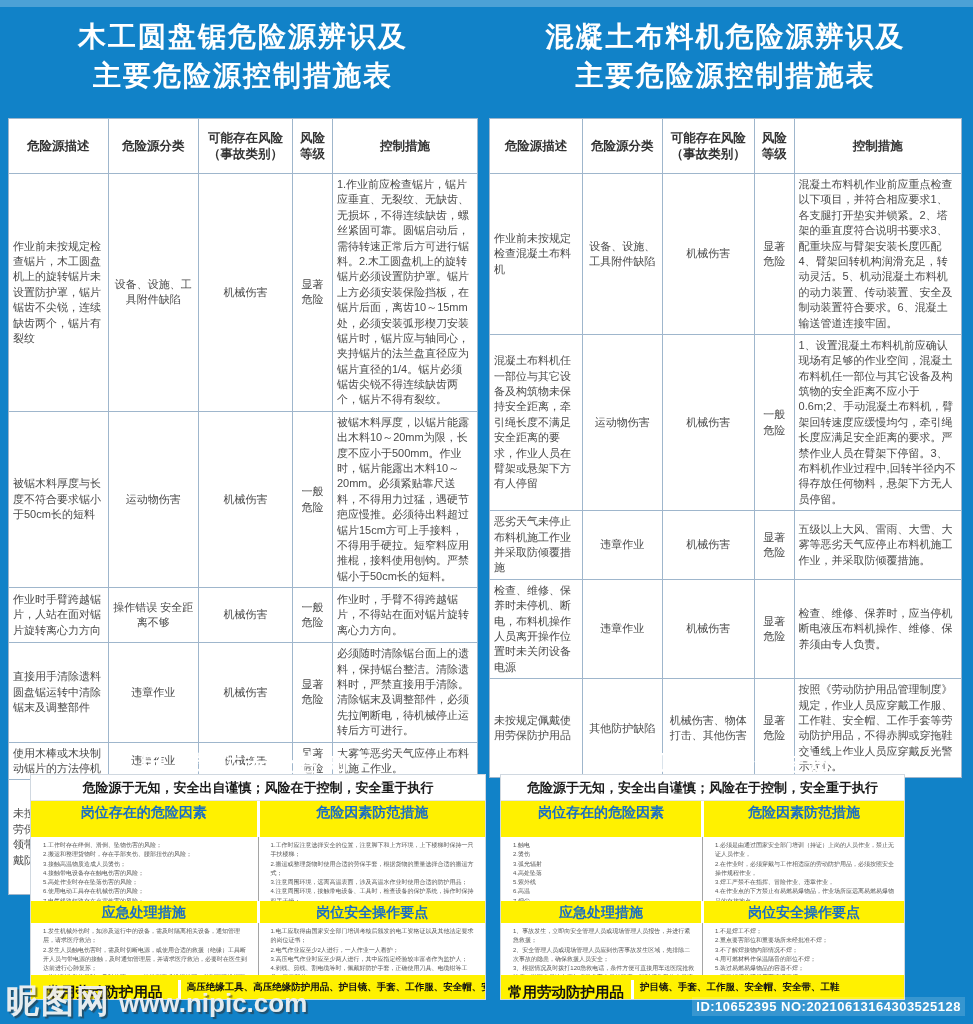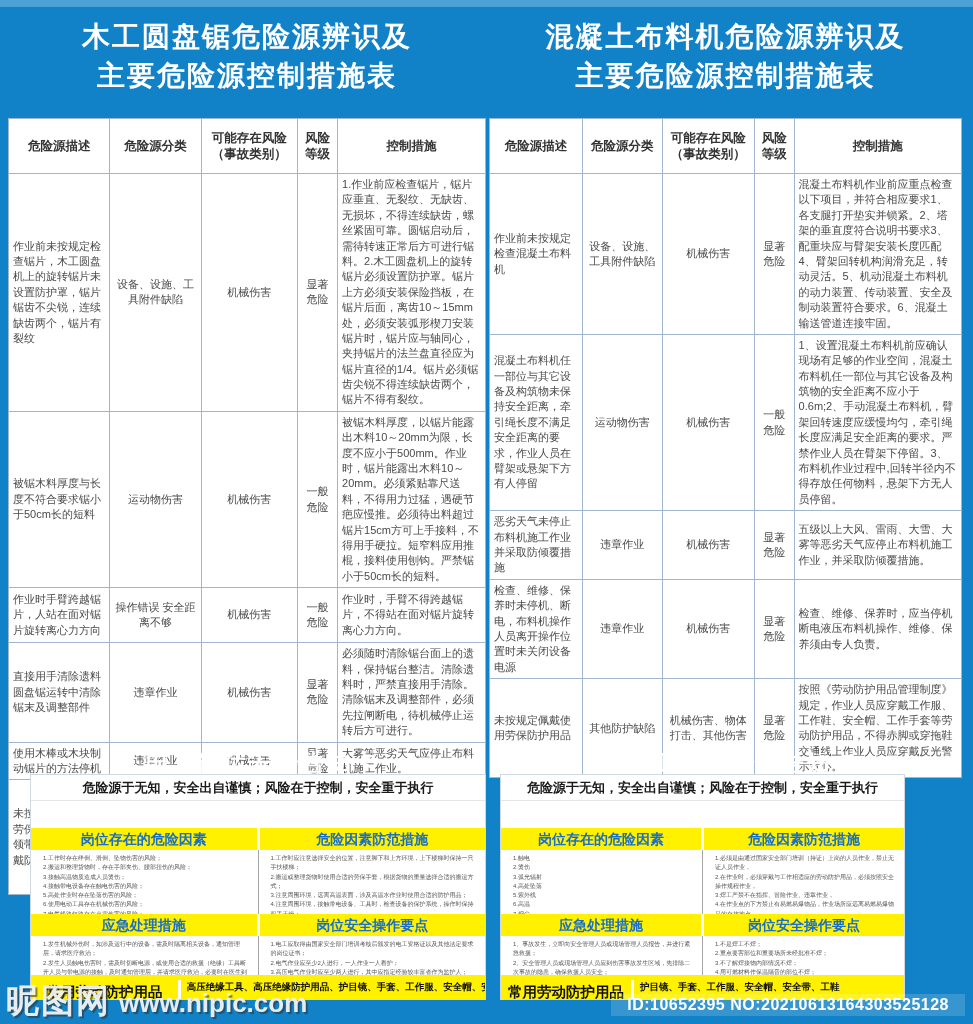--- a/index.html
+++ b/index.html
@@ -1,20 +1,20 @@
 <!DOCTYPE html>
 <html><head>
 <meta charset="utf-8">
 <style>
   html,body{margin:0;padding:0;background:#0d6eb0;}
   .poster{position:relative;width:973px;height:1024px;background:#1182C8;overflow:hidden;
           font-family:"Liberation Sans","DejaVu Sans",sans-serif;}
   .top-strip{position:absolute;top:0;left:0;right:0;height:7px;background:rgba(255,255,255,.25);}
   .panel{position:absolute;top:0;height:100%;}
-  #panel-left{left:8px;width:470px;padding-left:8px;}
+  #panel-left{left:8px;width:470px;}
   #panel-right{left:489px;width:473px;}
   .panel-title{position:absolute;top:18px;left:0;width:100%;margin:0;text-align:center;
                color:#fff;font-weight:bold;font-size:28px;line-height:1.38;letter-spacing:2px;}
   .panel-title .t-line{display:block;}
   .hazard-table{position:absolute;top:118px;left:0;width:100%;border-collapse:collapse;
                 table-layout:fixed;background:#fff;}
   .hazard-table th,.hazard-table td{border:1px solid #9FB6CC;vertical-align:middle;}
   .hazard-table th{font-size:12.5px;color:#333;font-weight:bold;height:50px;padding:2px;line-height:1.3;}
   .hazard-table td{font-size:11px;color:#4a4a4a;padding:3px 4px;line-height:1.4;}
   .c-desc{text-align:left;}
@@ -30,21 +30,21 @@
   .t1 tbody .r3{height:52px}.t1 tbody .r4{height:70px}.t1 tbody .r5{height:63px}
   .card-title{position:absolute;top:732px;left:0;width:100%;margin:16px;text-align:center;
               color:#fff;font-weight:bold;font-size:23px;letter-spacing:3px;}
   .card{position:absolute;top:774px;height:226px;background:#fff;border:1px solid #d0d8e0;
         display:flex;flex-direction:column;overflow:hidden;box-sizing:border-box;}
   #panel-left .card{left:22px;width:456px;}
   #panel-right .card{left:11px;width:405px;}
   .motto{height:25px;line-height:25px;text-align:center;font-size:13px;font-weight:bold;
          color:#1a1a1a;border-bottom:1px solid #e6e6e6;flex:none;}
   .card-sections{display:flex;flex-direction:column;flex:1;min-height:0;}
-  .card-sections > :nth-child(1){height:22px;flex:none;margin-top:27px;}
+  .card-sections > :nth-child(1){height:36px;flex:none;}
   .card-sections > :nth-child(2){height:64px;flex:none;}
   .card-sections > :nth-child(3){height:22px;flex:none;}
   .card-sections > :nth-child(4){flex:1;min-height:0;}
   .sec-headers{display:flex;background:#fff;}
   .sec-header{flex:1;background:#FFF100;color:#1A6EC5;font-weight:bold;font-size:14px;
               text-align:center;line-height:22px;}
   .sec-header + .sec-header{margin-left:3px;}
   .sec-body{display:flex;overflow:hidden;}
   .sec-col{flex:1;padding:4px 6px 2px 12px;font-size:6px;line-height:1.55;color:#555;
            overflow:hidden;box-sizing:border-box;}
@@ -52,21 +52,21 @@
   .ppe-bar{height:24px;display:flex;background:#FFF100;align-items:center;flex:none;}
   .ppe-label{width:33%;text-align:center;font-weight:bold;font-size:14.5px;color:#111;
              border-right:3px solid #fff;height:100%;line-height:24px;box-sizing:border-box;margin-top:10px;}
   .ppe-items{flex:1;font-size:9.5px;font-weight:bold;color:#111;padding:0 6px;
              white-space:nowrap;overflow:hidden;}
   .watermark{position:absolute;left:6px;bottom:0;color:#f2f2f2;font-weight:bold;opacity:.95;
              display:flex;align-items:baseline;gap:8px;text-shadow:2px 2px 1px rgba(45,45,45,.6);}
   .wm-logo{font-size:33px;letter-spacing:2px;}
   .wm-url{font-size:26px;}
   .footer-id{position:absolute;right:8px;bottom:8px;background:rgba(255,255,255,.16);
-             color:#fff;font-size:16px;font-weight:bold;padding:2px 16px;letter-spacing:.5px;}
+             color:#fff;font-size:13px;font-weight:bold;padding:2px 4px;letter-spacing:.5px;}
 </style>
 </head>
 <body>
 
 <div class="poster">
   <div class="top-strip"></div>
 
   <section class="panel" id="panel-left">
     <h1 class="panel-title">
       <span class="t-line">木工圆盘锯危险源辨识及</span>

